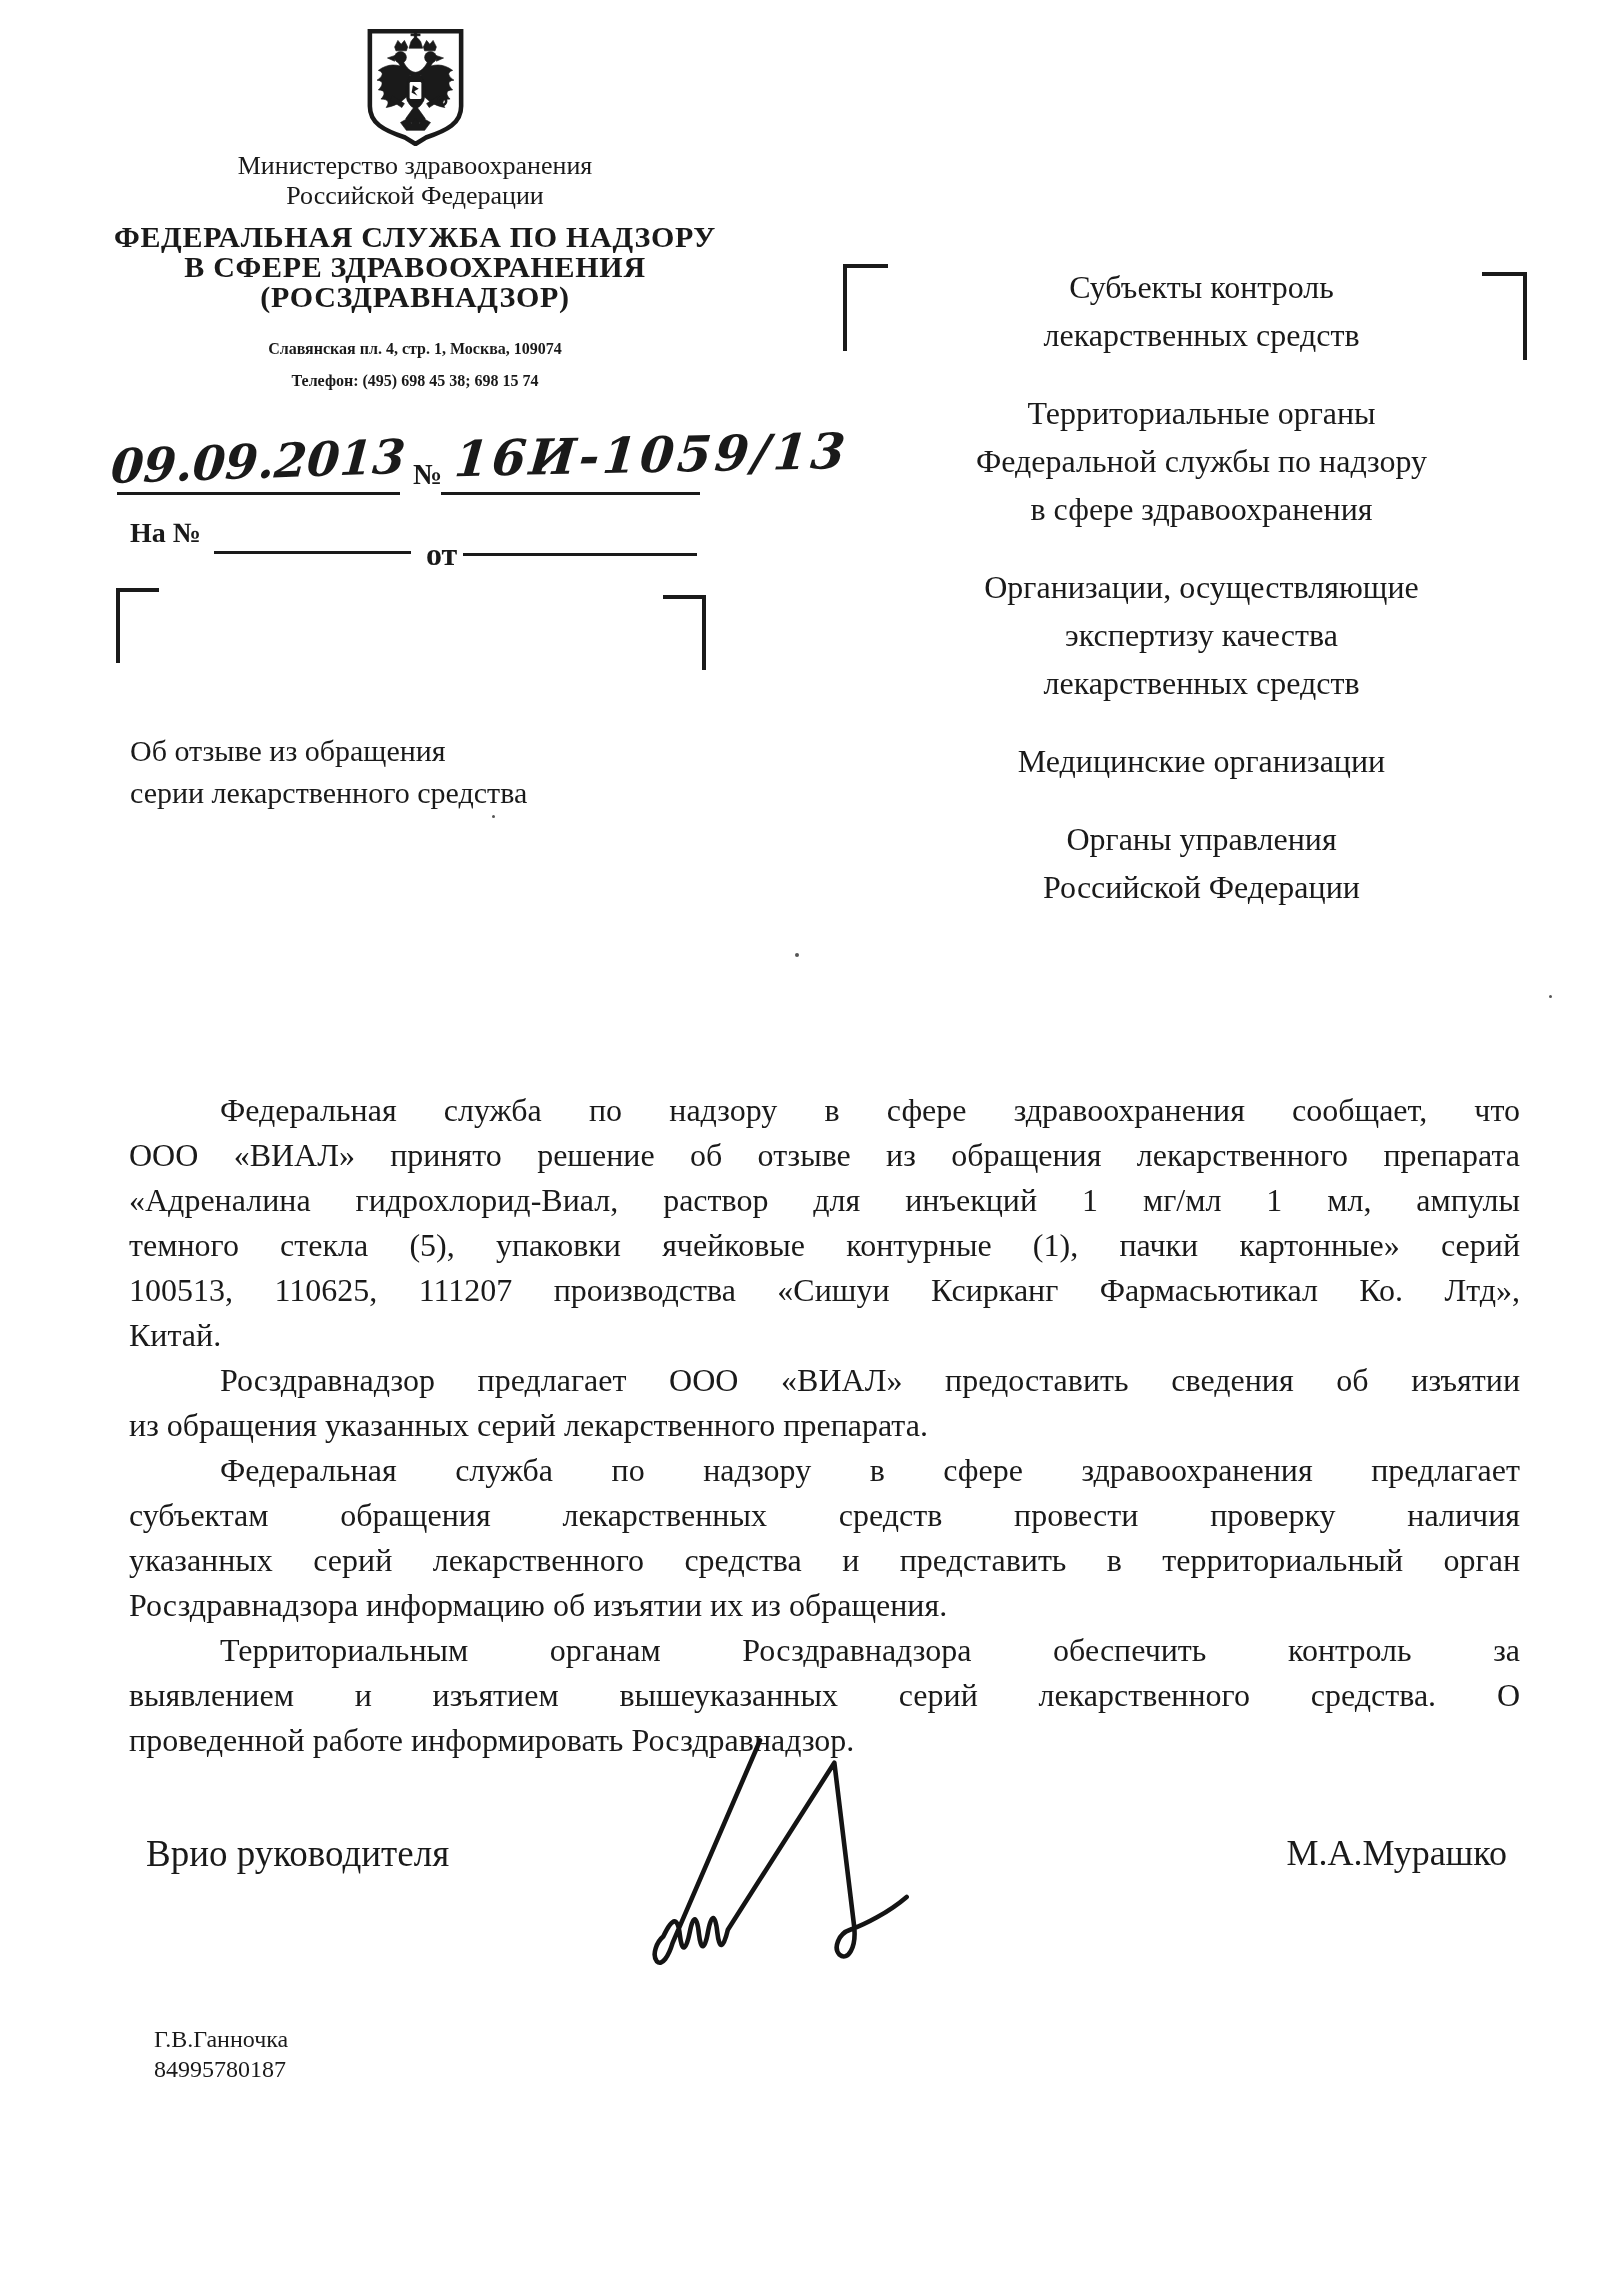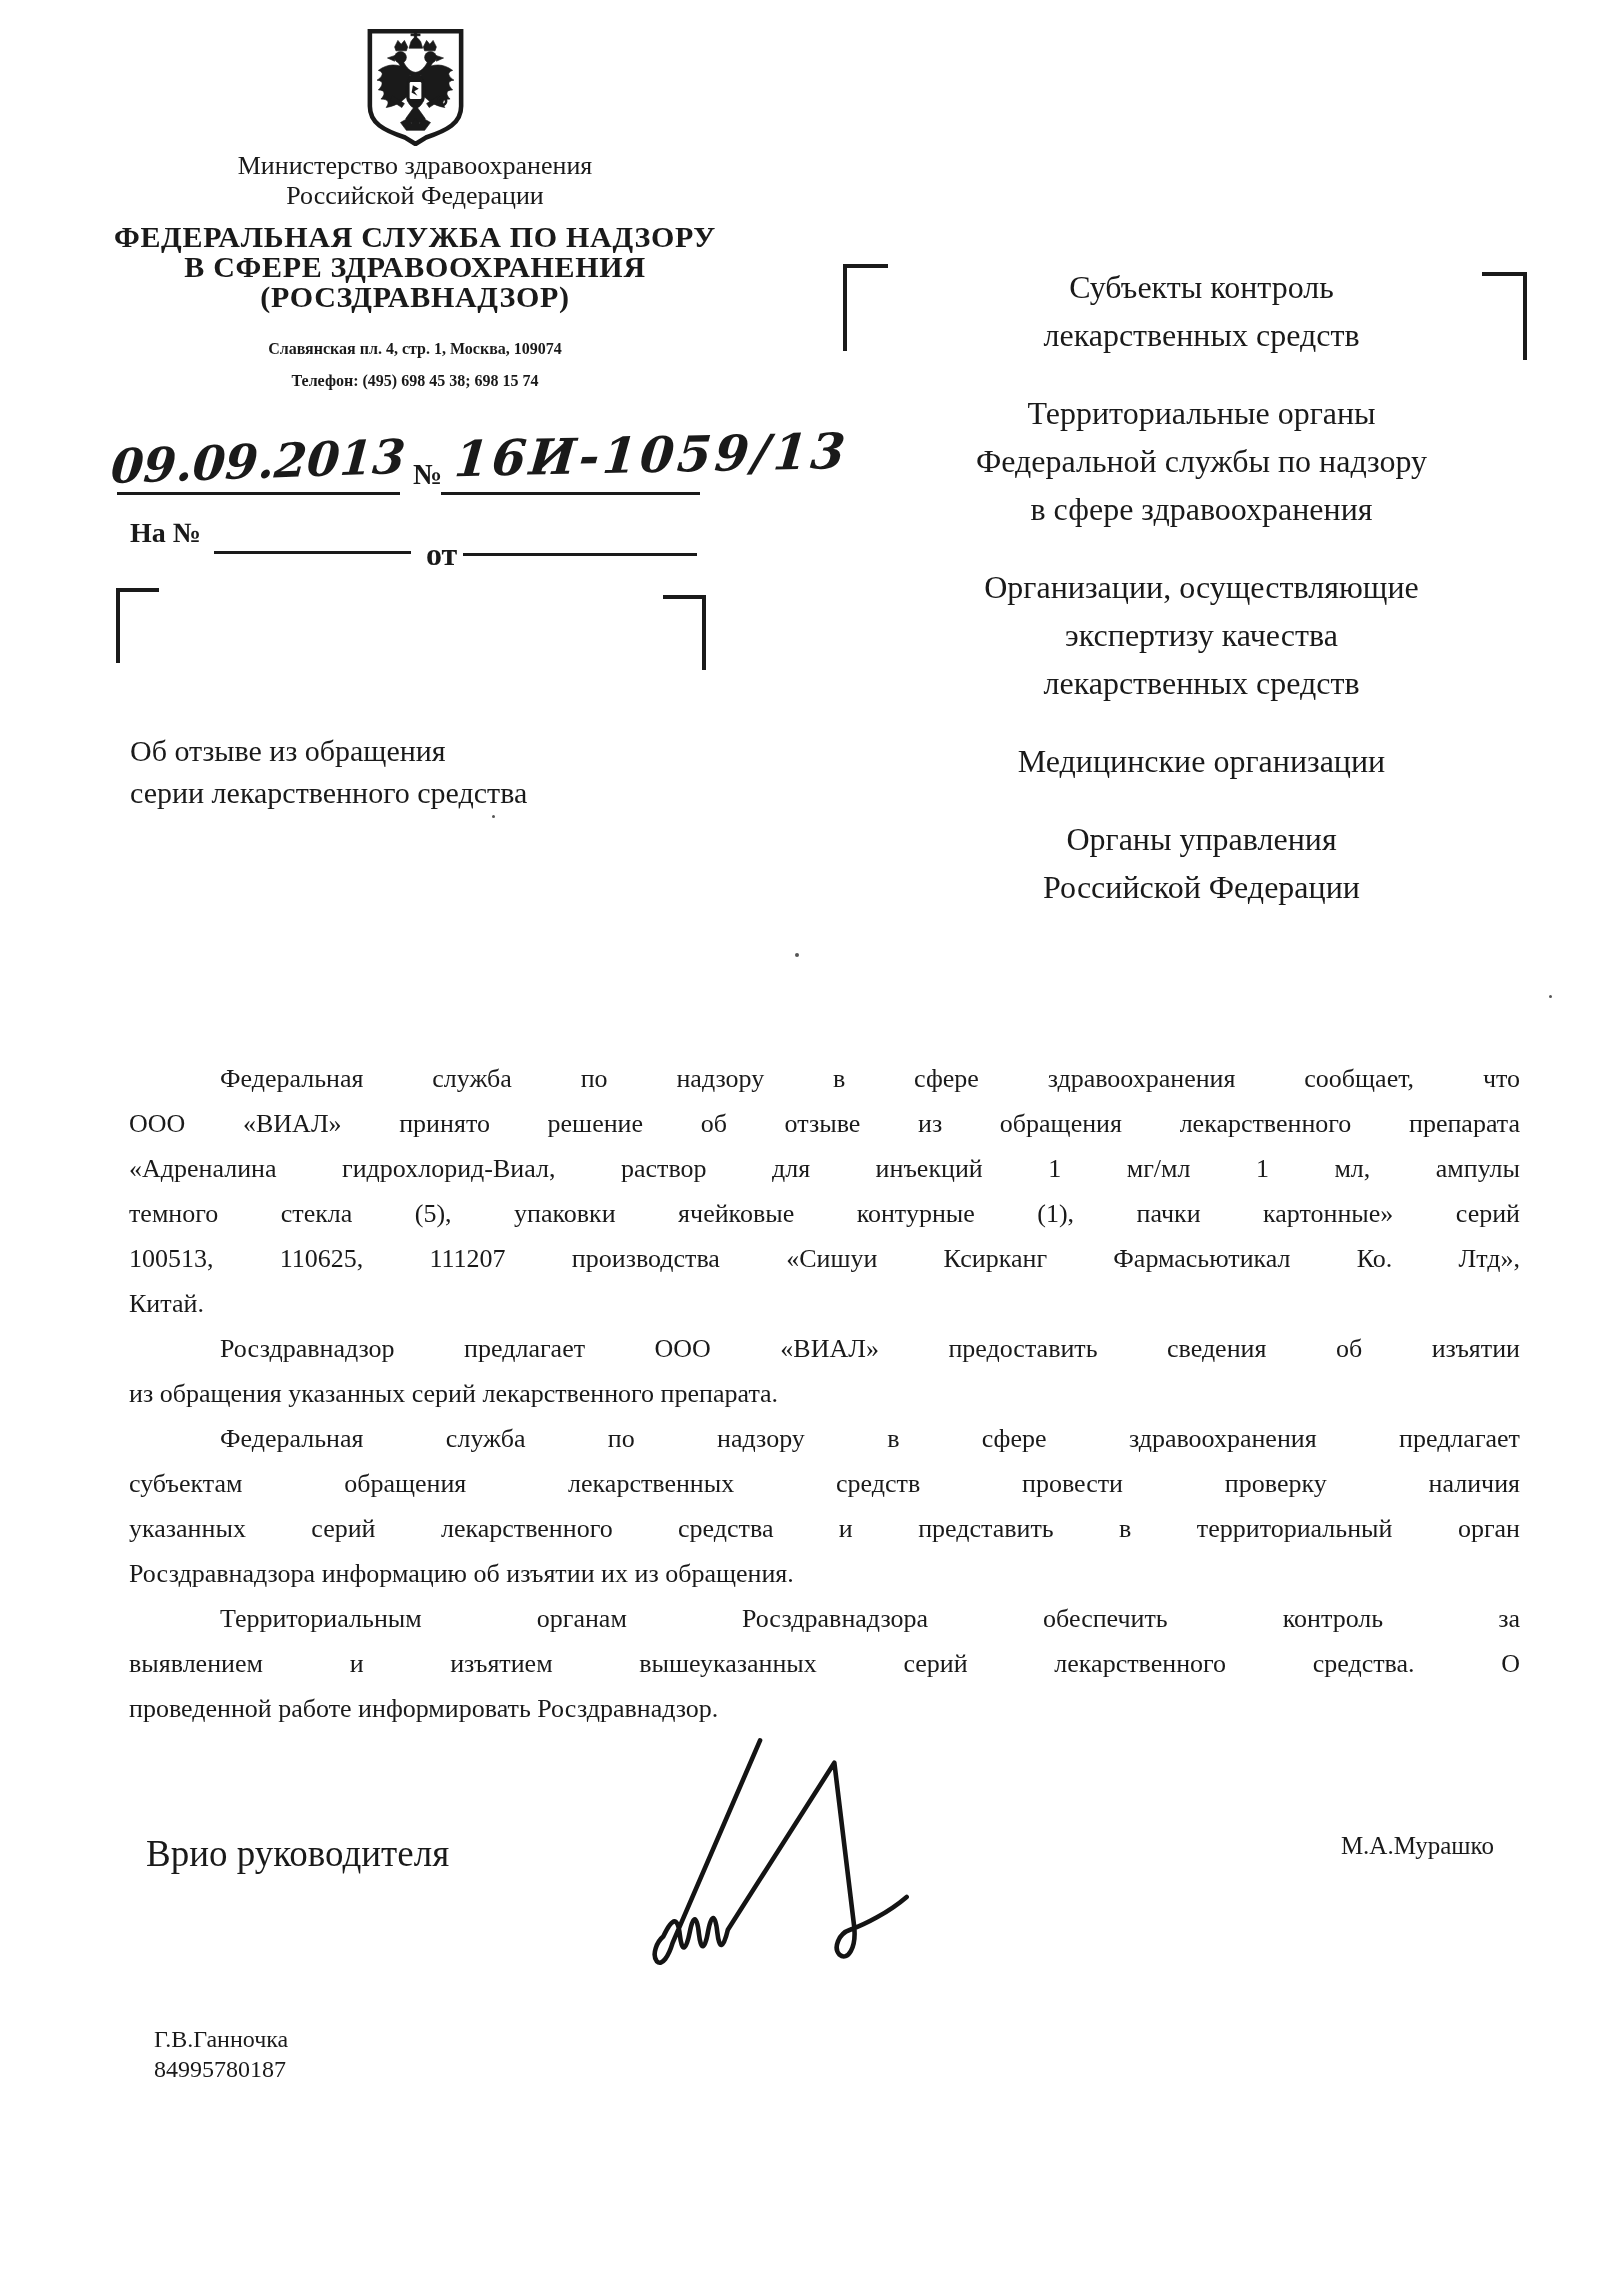--- a/index.html
+++ b/index.html
@@ -36,27 +36,27 @@
   #corner-a{left:843px;top:264px;width:41px;height:83px}
   #corner-b{left:1482px;top:272px;width:41px;height:84px}
   #corner-c{left:116px;top:588px;width:39px;height:71px}
   #corner-d{left:663px;top:595px;width:39px;height:71px}
   
   .recipients{position:absolute;left:879px;top:263px;width:645px;text-align:center;font-size:32px;line-height:48px}
   .rgroup+.rgroup{margin-top:30px}
   
   .subject{position:absolute;left:130px;top:730px;width:592px;font-size:30px;line-height:42px;text-align:left}
   
-  .body-text{position:absolute;left:129px;top:1056px;width:1391px;font-size:26px;line-height:45px}
+  .body-text{position:absolute;left:129px;top:1088px;width:1391px;font-size:32px;line-height:45px}
   .bl{text-align:justify;text-align-last:justify;white-space:normal}
   .bl.first{text-indent:91px}
   .bl.last{text-align:left;text-align-last:left}
   
   .sig-title{position:absolute;left:146px;top:1832px;font-size:37px;white-space:nowrap}
-  .sig-name{position:absolute;right:126px;top:1832px;font-size:25px;white-space:nowrap}
+  .sig-name{position:absolute;right:113px;top:1832px;font-size:36px;white-space:nowrap}
   .sig-svg{position:absolute;left:612px;top:1722px;width:329px;height:263px}
   
   .footer{position:absolute;left:154px;top:2024px;font-size:24px;line-height:30px}
   
   .speck{position:absolute;background:#555;border-radius:50%}
   #speck-1{left:795px;top:953px;width:4px;height:4px}
   #speck-2{left:492px;top:815px;width:3.3px;height:3.3px}
   #speck-3{left:1549px;top:995px;width:3.3px;height:3.3px}
 </style>
 </head>

